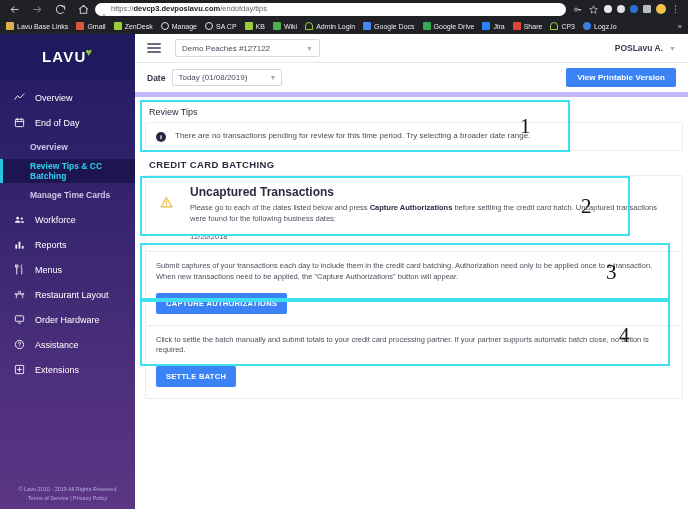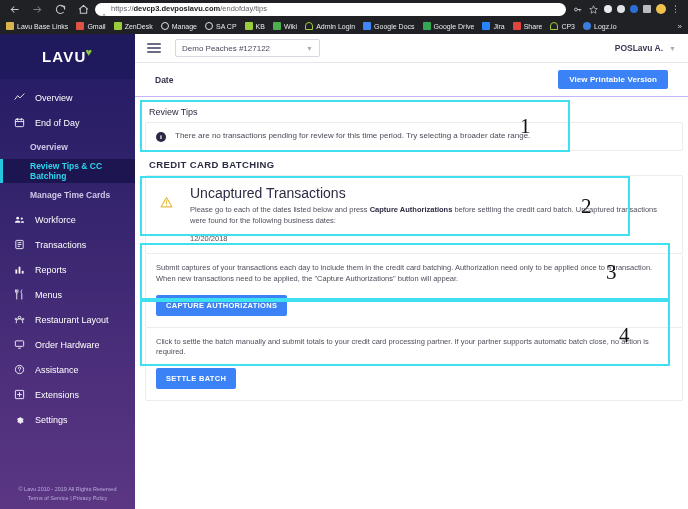--- a/index.html
+++ b/index.html
@@ -90,21 +90,21 @@
   }
   .hamburger { width: 14px; display: flex; flex-direction: column; gap: 2.5px; margin-right: 14px; }
   .hamburger span { display: block; height: 1.5px; background: #6b6b86; border-radius: 1px; }
   .store-select {
     width: 145px; height: 18px; border: 1px solid #d8d8e0; border-radius: 2px;
     display: flex; align-items: center; padding: 0 6px; font-size: 8px; color: #4a4a5e;
   }
   .chev { margin-left: auto; color: #a9a9bd; font-size: 7px; }
   .user-menu { margin-left: auto; font-size: 8.5px; color: #3c3c55; font-weight: 700; display: flex; align-items: center; gap: 6px; }
 
-  .daterow { height: 34px; display: flex; align-items: center; padding: 0 20px; border-bottom: 1px solid #c4b5fd; }
+  .daterow { height: 34px; display: flex; align-items: center; padding: 0 12px; border-bottom: 5px solid #c4b5fd; }
   .date-label { font-size: 8.5px; font-weight: 700; color: #33334a; margin-right: 7px; }
   .date-select {
     width: 110px; height: 17px; border: 1px solid #d8d8e0; border-radius: 2px;
     display: flex; align-items: center; padding: 0 5px; font-size: 8px; color: #4a4a5e;
   }
   .btn-green {
     background: #3b82f6; color: #fff; border: none; border-radius: 2px;
     font-size: 8px; font-weight: 700; padding: 5px 10px; letter-spacing: .1px; cursor: pointer;
     font-family: "Liberation Sans", sans-serif;
   }
@@ -124,21 +124,21 @@
   .card-row { display: flex; align-items: flex-start; padding: 8px 10px; }
   .ico-circle {
     width: 10px; height: 10px; border-radius: 50%; background: #2b2746; color: #fff;
     font-size: 7px; font-weight: 700; display: flex; align-items: center; justify-content: center;
     flex: 0 0 10px; margin-right: 9px; margin-top: 1px; font-family: "Liberation Serif", serif;
   }
   .info-text { font-size: 8px; color: #4a4a58; line-height: 1.3; }
 
   .warn-row { display: flex; align-items: flex-start; padding: 9px 10px 10px 10px; }
   .warn-ico { flex: 0 0 16px; margin: 10px 14px 0 4px; }
-  .warn-body h4 { font-size: 14px; color: #2b2b42; font-weight: 400; margin-bottom: 4px; }
+  .warn-body h4 { font-size: 12px; color: #2b2b42; font-weight: 700; margin-bottom: 4px; }
   .warn-body p { font-size: 7.5px; color: #50505e; line-height: 1.45; }
   .warn-body p b { color: #2b2b42; font-weight: 700; }
   .warn-date { font-size: 7.5px; color: #50505e; margin-top: 7px; }
 
   .act-card { padding: 9px 10px 11px 10px; }
   .act-card p { font-size: 7.5px; color: #4f4f5d; line-height: 1.45; margin-bottom: 9px; }
 
   
   .anno {
     position: absolute; border: 2px solid #3ee0ef; pointer-events: none;
@@ -321,31 +321,20 @@
             <circle cx="8" cy="9" r="3"></circle>
             <circle cx="17" cy="10" r="2.4"></circle>
             <path d="M2 19c0-3.3 2.7-5 6-5s6 1.7 6 5z"></path>
             <path d="M15 19c0-2.5 1.4-4 3.4-4S22 16.5 22 19z"></path>
           </svg>
         </span>
       <span>Workforce</span>
     </div>
     <div class="nav-item">
       <span class="nv-ico">
-          <svg width="11" height="11" viewBox="0 0 24 24" fill="none" stroke="#fff" stroke-width="2">
-            <rect x="4" y="3" width="16" height="18" rx="1.5"></rect>
-            <line x1="8" y1="8" x2="16" y2="8"></line>
-            <line x1="8" y1="12" x2="16" y2="12"></line>
-            <line x1="8" y1="16" x2="13" y2="16"></line>
-          </svg>
-        </span>
-      <span>Transactions</span>
-    </div>
-    <div class="nav-item">
-      <span class="nv-ico">
           <svg width="11" height="11" viewBox="0 0 24 24" fill="#fff">
             <rect x="3" y="12" width="4" height="9"></rect>
             <rect x="10" y="6" width="4" height="15"></rect>
             <rect x="17" y="15" width="4" height="6"></rect>
           </svg>
         </span>
       <span>Reports</span>
     </div>
     <div class="nav-item">
       <span class="nv-ico">
@@ -389,29 +378,20 @@
     <div class="nav-item">
       <span class="nv-ico">
           <svg width="11" height="11" viewBox="0 0 24 24" fill="none" stroke="#fff" stroke-width="2">
             <rect x="3" y="3" width="18" height="18" rx="1.5"></rect>
             <line x1="12" y1="7" x2="12" y2="17"></line>
             <line x1="7" y1="12" x2="17" y2="12"></line>
           </svg>
         </span>
       <span>Extensions</span>
     </div>
-    <div class="nav-item">
-      <span class="nv-ico">
-          <svg width="11" height="11" viewBox="0 0 24 24" fill="#fff">
-            <path d="M12 8a4 4 0 1 0 0 8 4 4 0 0 0 0-8zm0 6a2 2 0 1 1 0-4 2 2 0 0 1 0 4z"></path>
-            <path d="M19.4 13l1.6-1.2-1.6-2.8-1.9.6a6.6 6.6 0 0 0-1.6-.9L15.5 7h-3l-.4 1.7c-.6.2-1.1.5-1.6.9l-1.9-.6L7 11.8 8.6 13c0 .3-.1.6-.1 1s0 .7.1 1L7 16.2l1.6 2.8 1.9-.6c.5.4 1 .7 1.6.9l.4 1.7h3l.4-1.7c.6-.2 1.1-.5 1.6-.9l1.9.6 1.6-2.8L19.4 15c0-.3.1-.6.1-1s0-.7-.1-1z" opacity=".95"></path>
-          </svg>
-        </span>
-      <span>Settings</span>
-    </div>
 
     <div class="sb-footer">
       <div>© Lavu 2010 - 2019   All Rights Reserved</div>
       <div>Terms of Service | Privacy Policy</div>
     </div>
   </div>
 
   <div class="main">
 
     <div class="topbar">
@@ -425,20 +405,24 @@
         <span class="chev">▼</span>
       </div>
       <div class="user-menu">
         <span>POSLavu A.</span>
         <span class="chev" style="margin-left:0">▼</span>
       </div>
     </div>
 
     <div class="daterow">
       <span class="date-label">Date</span>
+      <div class="date-select">
+        <span>Today (01/08/2019)</span>
+        <span class="chev">▼</span>
+      </div>
       <button class="btn-green lg">View Printable Version</button>
     </div>
 
     <div class="content">
 
       <div class="sect-title">Review Tips</div>
 
       <div class="card" style="width:538px">
         <div class="card-row">
           <span class="ico-circle">i</span>

